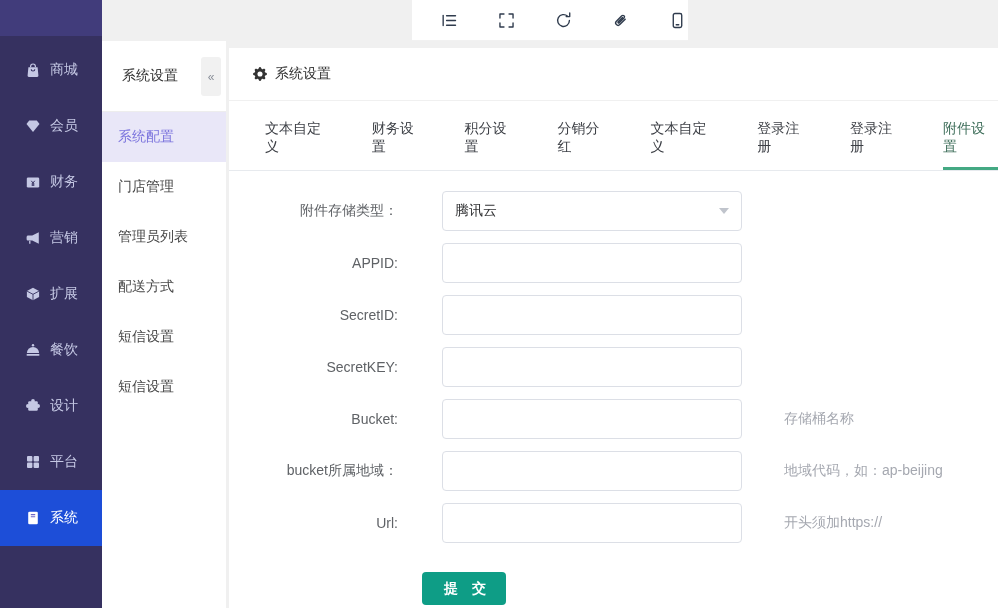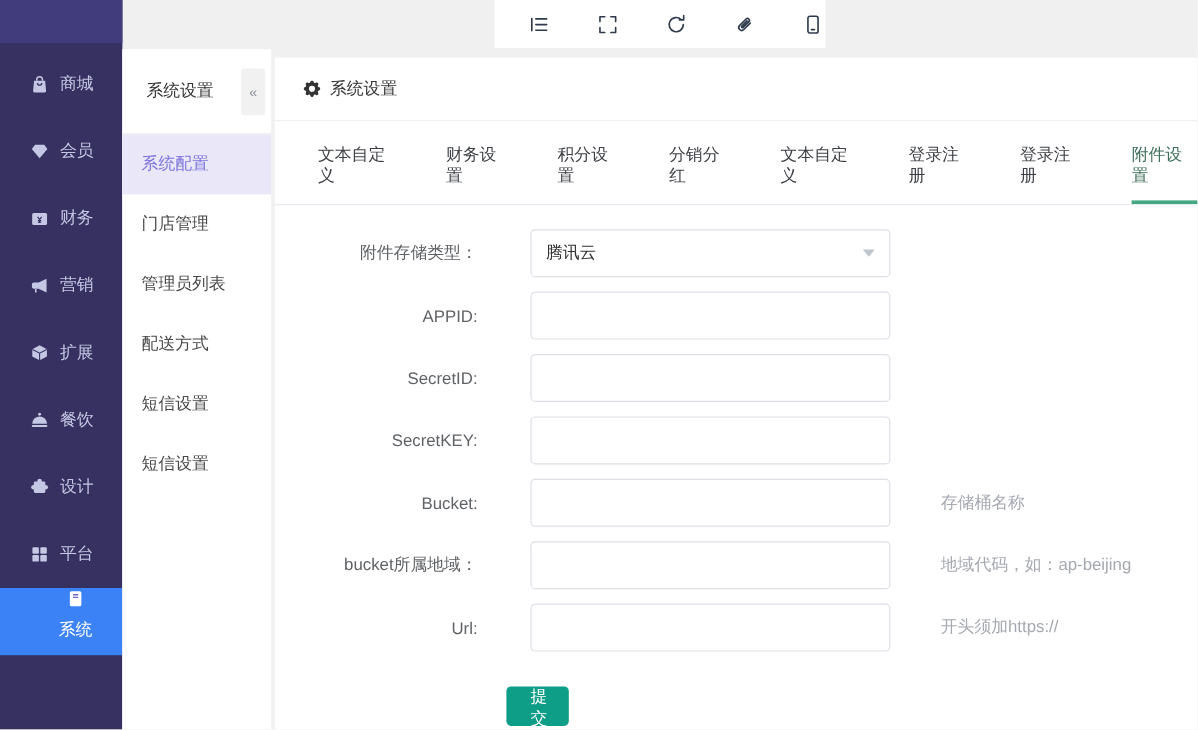--- a/index.html
+++ b/index.html
@@ -4,21 +4,21 @@
 <style>
   * { margin:0; padding:0; box-sizing:border-box; }
   html,body { width:998px; height:608px; overflow:hidden; }
   body { font-family:"Liberation Sans","DejaVu Sans",sans-serif; font-size:14px; color:#333; display:flex; background:#f0f0f0; }
 
   
   .sidebar { width:102px; flex-shrink:0; background:#363160; display:flex; flex-direction:column; }
   .logo-block { height:36px; background:#413c7b; }
   .nav-list { margin-top:6px; }
   .nav-item { height:56px; display:flex; align-items:center; padding-left:24px; gap:9px; color:#c5c8e4; cursor:pointer; }
-  .nav-item.active { background:#3b82f6; color:#fff;flex-direction:column; }
+  .nav-item.active { background:#1d4ed8; color:#fff; }
   .nav-item .ico { width:17px; height:17px; flex-shrink:0; display:flex; align-items:center; justify-content:center; }
   .nav-item .ico svg { width:16px; height:16px; }
 
   
   .right-col { flex:1; display:flex; flex-direction:column; min-width:0;align-items:center; }
   .toolbar { height:41px; background:#fff; border-bottom:1px solid #f1f1f1; display:flex; align-items:center; padding-left:26px; gap:35px; flex-shrink:0; }
   .tool-btn { width:22px; height:22px; display:flex; align-items:center; justify-content:center; cursor:pointer; color:#2f3b4d; }
   .tool-btn svg { width:19px; height:19px; stroke:#2f3b4d; stroke-width:1.3; fill:none; stroke-linecap:round; stroke-linejoin:round; }
 
   .work-area { flex:1; display:flex; min-height:0; background:#f0f0f0; }
@@ -42,21 +42,21 @@
 
   
   .form { padding-top:20px; }
   .form-row { display:flex; align-items:center; margin-bottom:12px;gap:32px; }
   .form-label { width:181px; padding-right:12px; flex-shrink:0; text-align:right; color:#5f6266; }
   .control { width:300px; height:40px; border:1px solid #dcdfe6; border-radius:4px; background:#fff; }
   .select-box { display:flex; align-items:center; justify-content:space-between; padding:0 12px; color:#303133; cursor:pointer; }
   .caret { width:0; height:0; border-left:5px solid transparent; border-right:5px solid transparent; border-top:6px solid #c0c4cc; }
   input.control { padding:0 12px; font-size:14px; color:#303133; outline:none; font-family:inherit; }
   .hint { margin-left:10px; color:#a5a8b0; }
-  .submit-btn { margin:17px 0 0 193px; width:52px; height:33px; border:none; border-radius:4px; background:#0e9d86; color:#fff; font-size:14px; letter-spacing:5px; padding-left:7px; cursor:pointer; font-family:inherit; }
+  .submit-btn { margin:17px 0 0 193px; width:84px; height:33px; border:none; border-radius:4px; background:#0e9d86; color:#fff; font-size:14px; letter-spacing:5px; padding-left:7px; cursor:pointer; font-family:inherit;font-weight:bold; }
 </style>
 </head>
 <body>
 
 <aside class="sidebar">
   <div class="logo-block"></div>
   <nav class="nav-list">
 
     <div class="nav-item">
       <span class="ico">

